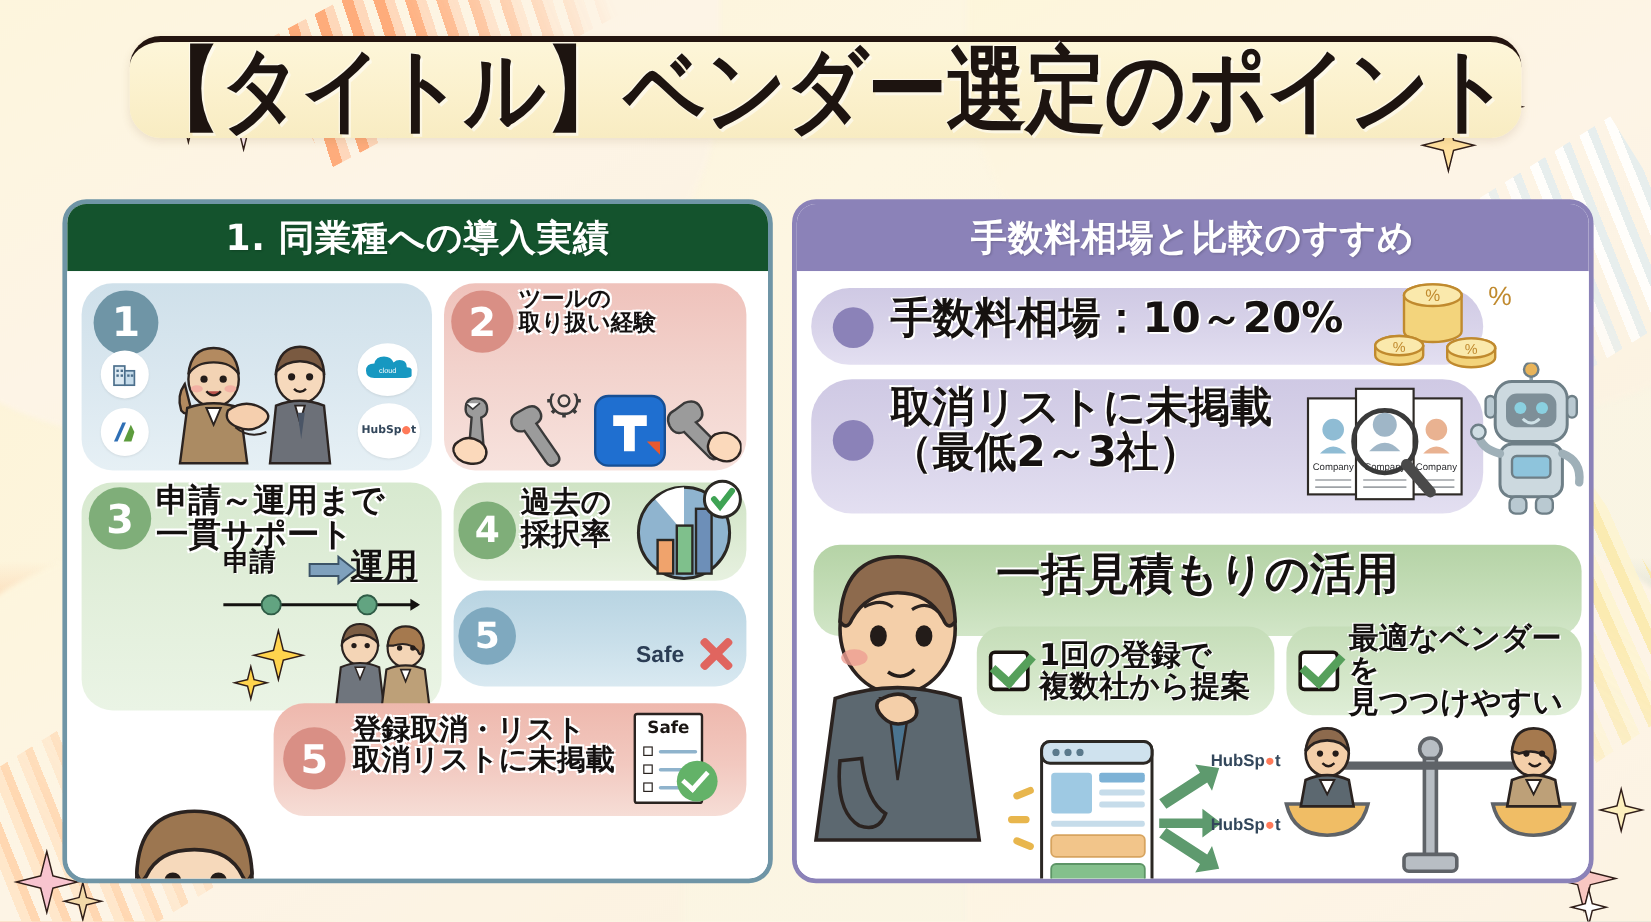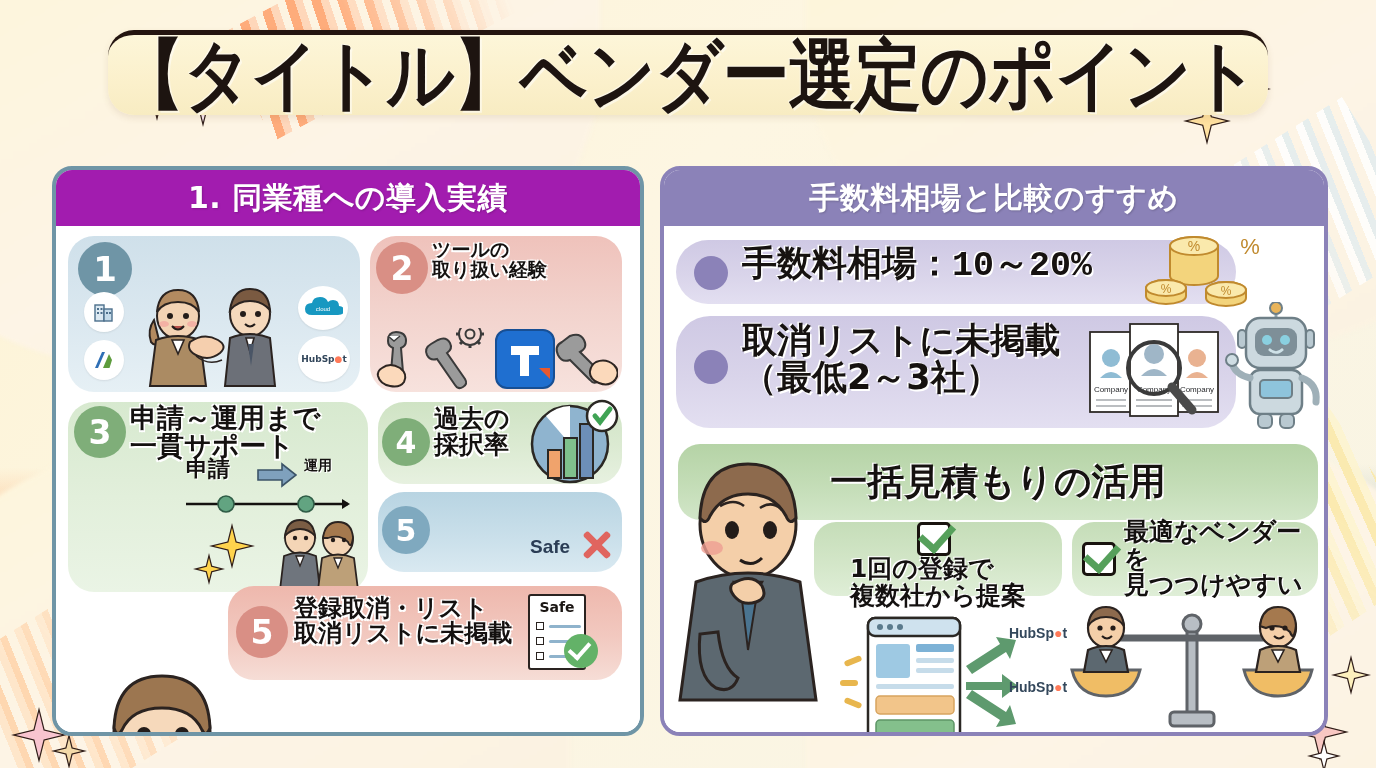--- a/index.html
+++ b/index.html
@@ -93,21 +93,21 @@
     position:absolute; z-index:2; background:#ffffff;
     border-radius:20px; overflow:hidden;
   }
   .panel-head {
     height:56px; display:flex; align-items:center; justify-content:center;
     color:#ffffff; font-weight:bold; font-size:30px; letter-spacing:.5px;
     text-shadow:1px 1px 2px rgba(0,0,0,.18);
   }
   #panel-left  { left:52px;  top:166px; width:592px; height:570px;
                  border:4px solid #6f95a6; }
-  #panel-left  .panel-head { background:#a21caf;text-align:center; }
+  #panel-left  .panel-head { background:#14532d;text-align:center; }
   #panel-right { left:660px; top:166px; width:668px; height:570px;
                  border:4px solid #8b82b8; }
   #panel-right .panel-head { background:#8b82b8;text-align:center; }
 
   .panel-body { position:relative; width:100%; height:calc(100% - 56px); background:#fff; }
 
   
   .card { position:absolute; border-radius:26px; }
   .card .num {
     position:absolute; border-radius:50%;
@@ -160,51 +160,51 @@
   
   .pill { position:absolute; border-radius:34px;
           background:linear-gradient(180deg,#cfc9e4 0%,#d9d4ea 55%,#e3dff1 100%); }
   .pill .dot { position:absolute; left:18px; border-radius:50%;
                background:#8b82b8; }
   .pill .ptext { position:absolute; font-weight:bold; color:#161210;
                  line-height:1.06; white-space:pre-line;
                  text-shadow:1.5px 1.5px 0 #fff,-1.5px -1.5px 0 #fff; }
   #pill1 { left:12px; top:14px; width:560px; height:64px; }
   #pill1 .dot { top:16px; width:34px; height:34px; }
-  #pill1 .ptext { left:66px; top:8px; font-size:35px;font-family:Liberation Mono, monospace; }
+  #pill1 .ptext { left:66px; top:8px; font-size:35px; }
   #pill2 { left:12px; top:90px; width:560px; height:112px; }
   #pill2 .dot { top:34px; width:34px; height:34px; }
   #pill2 .ptext { left:66px; top:6px; font-size:35px; }
 
   
   #sub-head {
-    position:absolute; left:14px; top:218px; width:640px; height:76px;
+    position:absolute; left:14px; top:228px; width:640px; height:76px;
     border-radius:22px;
     background:linear-gradient(180deg,#b5d3a6 0%,#c4ddb7 55%,#d2e6c8 100%);
-    display:flex; align-items:center; justify-content:center;
+    display:flex; justify-content:center;
   }
   #sub-head span {
     font-size:37px; font-weight:bold; color:#151110;
     text-shadow:1.5px 1.5px 0 #fff,-1.5px -1.5px 0 #fff;
   }
 
   
   .chk { position:absolute; border-radius:22px;
          background:linear-gradient(180deg,#c5ddb8 0%,#d3e6c8 55%,#dfeed7 100%);
          display:flex; align-items:center; padding:0 10px; }
   .chk .cbox { flex:0 0 auto; width:34px; height:34px; border:3.5px solid #19130f;
                border-radius:5px; background:#fff; position:relative; margin-right:8px; }
   .chk .cbox::after {
     content:""; position:absolute; left:6px; top:-7px; width:15px; height:26px;
     border:solid #56a05b; border-width:0 7px 7px 0; transform:rotate(42deg);
   }
   .chk .ctx { font-weight:bold; font-size:25px; line-height:1.06; color:#141110;
               white-space:pre-line;
               text-shadow:1.2px 1.2px 0 #fff,-1.2px -1.2px 0 #fff; }
-  #chk1 { left:150px; top:296px; width:248px; height:74px;flex-direction:column; }
+  #chk1 { left:150px; top:296px; width:248px; height:74px; }
   #chk2 { left:408px; top:296px; width:246px; height:74px; }
 
   
   .ill { position:absolute; pointer-events:none; }
   .badge { position:absolute; border-radius:50%; background:#fff;
            display:flex; align-items:center; justify-content:center;
            box-shadow:0 1px 2px rgba(0,0,0,.08); }
   .tinytxt { font-size:9px; font-weight:bold; color:#33475b; }
 
   .safe-doc { position:absolute; background:#fff; border:2.5px solid #2a2320;
@@ -382,21 +382,21 @@
 一貫サポート</div>
 
       <svg class="ill" style="left:118px;top:58px;" width="172" height="62" viewBox="0 0 172 62">
         <path d="M72 10 l24 0 l0-6 l14 11 l-14 11 l0-6 l-24 0z" fill="#7fa1bd" stroke="#3c5468" stroke-width="1.6"></path>
         <line x1="0" y1="44" x2="162" y2="44" stroke="#141210" stroke-width="2.5"></line>
         <path d="M156 39 l8 5 l-8 5z" fill="#141210"></path>
         <circle cx="40" cy="44" r="8" fill="#62a481" stroke="#2f5c46" stroke-width="1.6"></circle>
         <circle cx="120" cy="44" r="8" fill="#62a481" stroke="#2f5c46" stroke-width="1.6"></circle>
       </svg>
       <div class="ctext" style="left:118px;top:56px;font-size:22px;text-shadow:1px 1px 0 #fff;">申請</div>
-      <div class="ctext" style="left:236px;top:56px;font-size:14px;text-shadow:1px 1px 0 #fff;">運用</div>
+      <div class="ctext" style="left:224px;top:56px;font-size:28px;text-shadow:1px 1px 0 #fff;text-decoration:underline;">運用</div>
       <div class="spark" style="left:146px;top:126px;width:36px;height:36px;--sc:#ffd44d">
           <i></i>
         </div>
       <div class="spark" style="left:130px;top:156px;width:22px;height:22px;--sc:#ffd44d">
           <i></i>
         </div>
       <svg class="ill" style="left:206px;top:116px;" width="90" height="74" viewBox="0 0 90 74">
         <ellipse cx="26" cy="20" rx="15" ry="16" fill="#f4d5b6" stroke="#2b2320" stroke-width="1.8"></ellipse>
         <path d="M11 18 q2-16 15-16 q13 0 15 16 q-6-7-15-7 q-9 0-15 7z" fill="#7b5d44" stroke="#2b2320" stroke-width="1.8"></path>
         <circle cx="21" cy="20" r="2.2" fill="#241c19"></circle>

